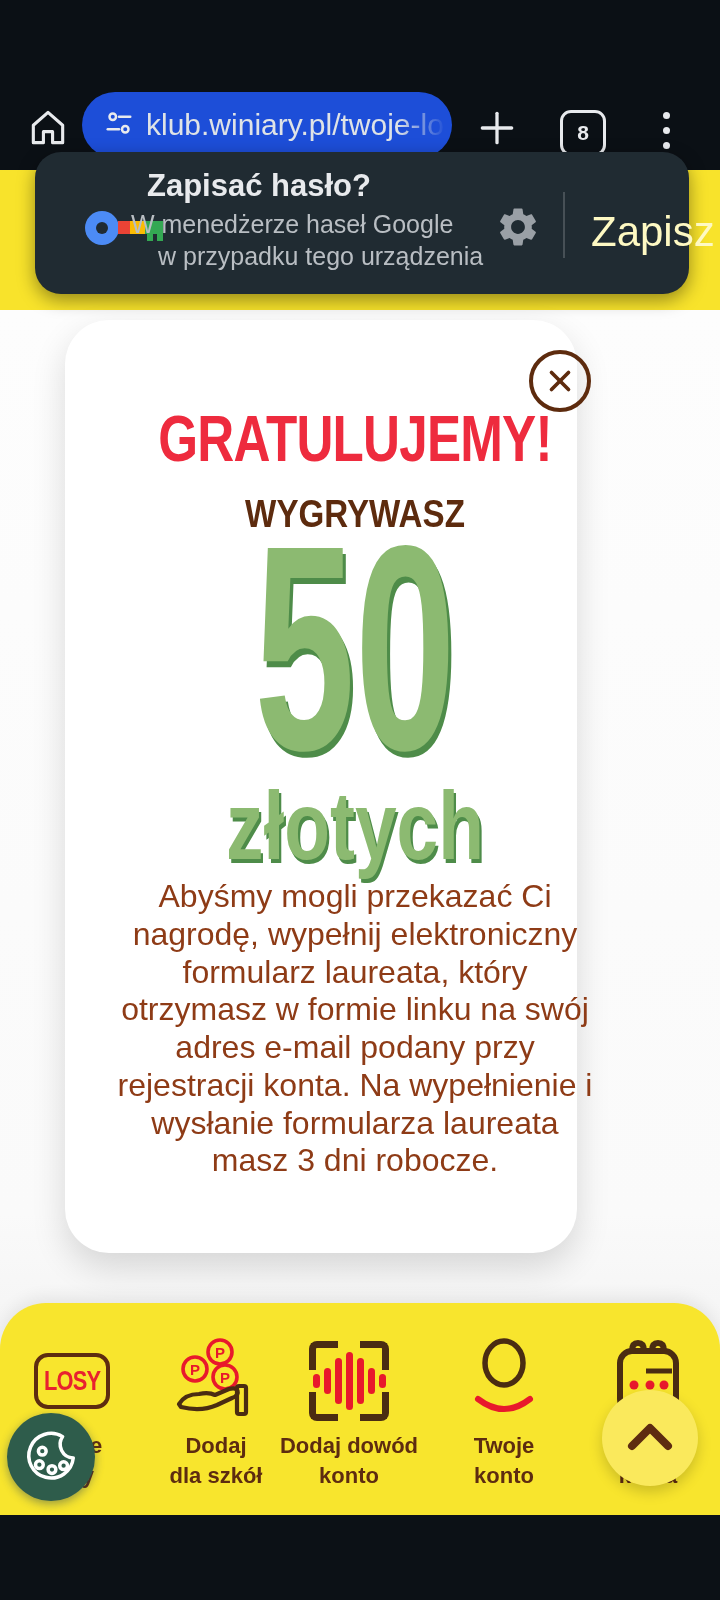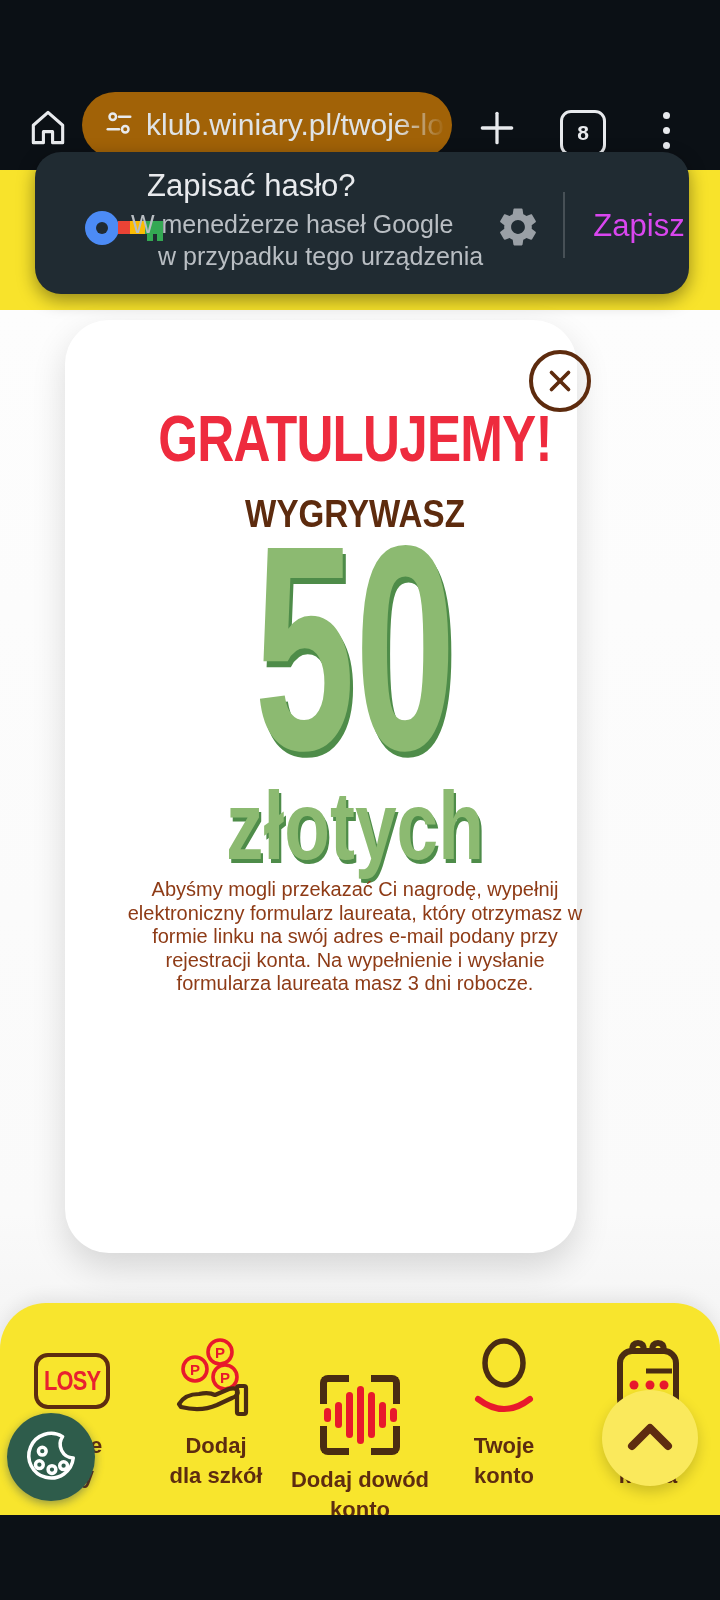--- a/index.html
+++ b/index.html
@@ -3,21 +3,21 @@
 <meta charset="utf-8">
 <style>
   html,body{margin:0;padding:0;background:#000;}
   .screen{position:relative;width:720px;height:1600px;overflow:hidden;
     font-family:"Liberation Sans","DejaVu Sans",sans-serif;background:#0b1015;}
 
   
   .statusbar{position:absolute;left:0;top:0;width:720px;height:90px;background:#0b1015;}
   .toolbar{position:absolute;left:0;top:90px;width:720px;height:80px;background:#0b1015;}
   .home-btn{position:absolute;left:24px;top:10px;width:48px;height:60px;display:flex;align-items:center;justify-content:center;}
-  .url-pill{position:absolute;left:82px;top:2px;width:370px;height:66px;background:#a16207;border-radius:34px;display:flex;align-items:center;overflow:hidden;}
+  .url-pill{position:absolute;left:82px;top:2px;width:370px;height:66px;background:#1d4ed8;border-radius:34px;display:flex;align-items:center;overflow:hidden;}
   .tune-icon{margin-left:22px;flex:0 0 auto;}
   .url-text{margin-left:12px;font-size:30px;color:#dfe3e6;white-space:nowrap;overflow:hidden;
     -webkit-mask-image:linear-gradient(90deg,#000 82%,transparent 98%);
     mask-image:linear-gradient(90deg,#000 82%,transparent 98%);}
   .plus-btn{position:absolute;left:473px;top:10px;width:48px;height:60px;display:flex;align-items:center;justify-content:center;}
   .tab-btn{position:absolute;left:560px;top:20px;width:40px;height:40px;border:3px solid #e8eaed;border-radius:11px;display:flex;align-items:center;justify-content:center;}
   .tab-count{color:#e8eaed;font-size:21px;font-weight:bold;}
   .kebab-btn{position:absolute;left:648px;top:10px;width:36px;height:60px;display:flex;flex-direction:column;align-items:center;justify-content:center;gap:8px;}
   .kebab-btn i{width:7px;height:7px;border-radius:50%;background:#e8eaed;}
 
@@ -33,21 +33,21 @@
   .close-btn{position:absolute;left:464px;top:30px;width:62px;height:62px;border:4px solid #5d2b0e;border-radius:50%;
     background:transparent;display:flex;align-items:center;justify-content:center;box-sizing:border-box;cursor:pointer;}
   .modal-heading{position:absolute;left:0;top:82px;width:580px;font-size:64px;font-weight:bold;color:#ee2b3e;
     transform:scaleX(.8);transform-origin:center;letter-spacing:-1px;white-space:nowrap;}
   .modal-subheading{position:absolute;left:0;top:172px;width:580px;font-size:39px;font-weight:bold;color:#5d2b0e;
     transform:scaleX(.85);transform-origin:center;letter-spacing:0;}
   .modal-amount{position:absolute;left:0;top:212px;width:580px;font-size:292px;line-height:.8;font-weight:bold;color:#8cba71;
     transform:scaleX(.62);transform-origin:center;text-shadow:5px 6px 0 #4e8c49;}
   .modal-currency{position:absolute;left:0;top:458px;width:580px;font-size:96px;line-height:1;font-weight:bold;color:#8cba71;
     transform:scaleX(.78);transform-origin:center;text-shadow:3px 4px 0 #4e8c49;}
-  .modal-body{position:absolute;left:52px;top:558px;width:476px;font-size:20px;line-height:1.18;color:#8e3b16;text-align:center;}
+  .modal-body{position:absolute;left:52px;top:558px;width:476px;font-size:32px;line-height:1.18;color:#8e3b16;text-align:center;}
 
   
   .bottomnav{position:absolute;left:0;top:1133px;width:720px;height:212px;background:#f8e52d;
     border-radius:46px 46px 0 0;box-shadow:0 -6px 16px rgba(0,0,0,.07);}
   .nav-item{position:absolute;top:0;width:144px;height:212px;text-align:center;}
   .nav-icon{position:absolute;left:0;top:36px;width:144px;height:84px;display:flex;align-items:center;justify-content:center;}
   .nav-label{position:absolute;left:-8px;top:128px;width:160px;font-size:22px;font-weight:bold;color:#5d2c10;line-height:1.35;}
   .losy-tile{width:76px;height:56px;border:4px solid #5d2c10;border-radius:14px;box-sizing:border-box;
     display:flex;align-items:center;justify-content:center;background:transparent;}
   .losy-text{color:#e8212f;font-size:28px;font-weight:bold;transform:scaleX(.78);letter-spacing:-1px;}
@@ -72,26 +72,26 @@
     box-shadow:0 6px 18px rgba(0,0,0,.4);z-index:9;}
   .pw-key{position:absolute;left:50px;top:208px;width:60px;height:40px;}
   .pw-key{left:50px;top:56px;}
   .key-ring{position:absolute;left:0;top:3px;width:34px;height:34px;border-radius:50%;background:#4c8bf5;}
   .key-hole{position:absolute;left:11px;top:14px;width:12px;height:12px;border-radius:50%;background:#202b32;}
   .key-red{position:absolute;left:33px;top:13px;width:12px;height:13px;background:#ea4335;}
   .key-yellow{position:absolute;left:45px;top:13px;width:15px;height:13px;background:#fbbc04;}
   .key-green{position:absolute;left:60px;top:13px;width:18px;height:13px;background:#34a853;}
   .key-tooth1{position:absolute;left:62px;top:26px;width:6px;height:7px;background:#34a853;}
   .key-tooth2{position:absolute;left:72px;top:26px;width:6px;height:7px;background:#34a853;}
-  .pw-title{position:absolute;left:112px;top:16px;font-size:31px;color:#e8eaed;}
+  .pw-title{position:absolute;left:112px;top:16px;font-size:31px;color:#e8eaed;font-weight:bold;}
   .pw-sub1{position:absolute;left:96px;top:58px;font-size:25px;color:#b9bec3;}
   .pw-sub2{position:absolute;left:112px;top:90px;font-size:25px;color:#b9bec3;margin-left:11px;}
   .pw-gear{position:absolute;left:458px;top:50px;width:50px;height:50px;display:flex;align-items:center;justify-content:center;cursor:pointer;}
   .pw-divider{position:absolute;left:528px;top:40px;width:2px;height:66px;background:#475056;}
-  .pw-save{position:absolute;left:556px;top:56px;width:96px;font-size:31px;color:#d946ef;font-weight:500;text-align:center;cursor:pointer;}
+  .pw-save{position:absolute;left:556px;top:56px;width:96px;font-size:42px;color:#fef9c3;font-weight:500;text-align:center;cursor:pointer;}
 
   .bottom-black{position:absolute;left:0;top:1515px;width:720px;height:85px;background:#0c1116;}
 </style>
 </head>
 <body>
 
 <div class="screen">
 
   <div class="statusbar"></div>
 
@@ -178,21 +178,21 @@
               <rect x="64" y="50" width="9" height="28" rx="2" stroke="#4a2c12" stroke-width="4.2"></rect>
             </svg>
           </span>
         </div>
         <div class="nav-label">
           <span>Dodaj</span><br>
           <span>dla szkół</span>
         </div>
       </div>
 
-      <div class="nav-item" style="left:288px;margin-top:34px;">
+      <div class="nav-item" style="left:277px;">
         <div class="nav-icon">
           <div class="scan">
             <i class="tl"></i>
               <i class="tr"></i>
               <i class="bl"></i>
               <i class="br"></i>
             <div class="bars">
               <b style="height:14px"></b>
                 <b style="height:26px"></b>
                 <b style="height:46px"></b>

